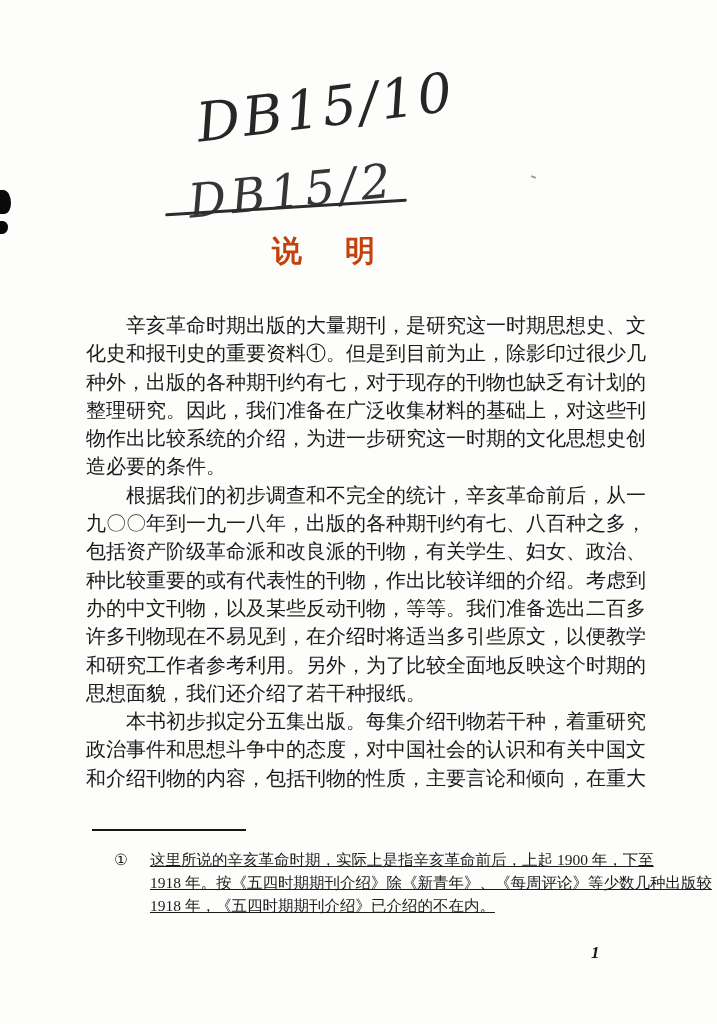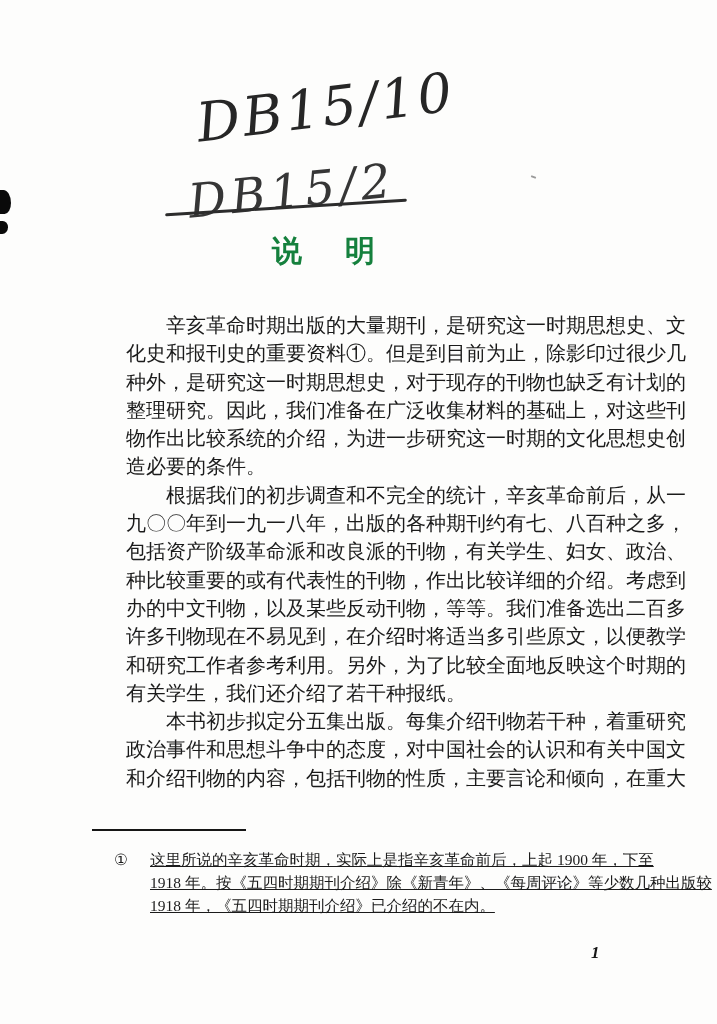--- a/index.html
+++ b/index.html
@@ -45,33 +45,33 @@
     border-radius: 2px;
   }
 
   
   .doc-title {
     position: absolute;
     left: 272px; top: 231px;
     font-size: 30px;
     font-weight: bold;
     letter-spacing: 43px;
-    color: #15803d;
+    color: #c2410c;
     white-space: nowrap;
   }
 
   
   .body-text {
     position: absolute;
     left: 86px; top: 311px;
     width: 566px;
     font-size: 20px;
     line-height: 28.3px;
   }
-  .body-text .line { white-space: nowrap; margin-left: 40px; }
+  .body-text .line { white-space: nowrap; }
   .para .line:first-child { text-indent: 2em; }
 
   
   .fn-divider {
     position: absolute;
     left: 92px; top: 829px;
     width: 154px; height: 2px;
     background: #161616;
   }
   .footnote {
@@ -130,34 +130,34 @@
   <div class="handwriting hw-1">DB15/10</div>
   <div class="handwriting hw-2">DB15/2</div>
   <div class="hw-strike"></div>
 
   <div class="doc-title">说明</div>
 
   <div class="body-text">
       <div class="para">
         <div class="line">辛亥革命时期出版的大量期刊，是研究这一时期思想史、文</div>
         <div class="line">化史和报刊史的重要资料①。但是到目前为止，除影印过很少几</div>
-        <div class="line">种外，是研究这一时期思想史，对于现存的刊物也缺乏有计划的</div>
+        <div class="line">种外，出版的各种期刊约有七，对于现存的刊物也缺乏有计划的</div>
         <div class="line">整理研究。因此，我们准备在广泛收集材料的基础上，对这些刊</div>
         <div class="line">物作出比较系统的介绍，为进一步研究这一时期的文化思想史创</div>
         <div class="line">造必要的条件。</div>
       </div>
       <div class="para">
         <div class="line">根据我们的初步调查和不完全的统计，辛亥革命前后，从一</div>
         <div class="line">九〇〇年到一九一八年，出版的各种期刊约有七、八百种之多，</div>
         <div class="line">包括资产阶级革命派和改良派的刊物，有关学生、妇女、政治、</div>
         <div class="line">种比较重要的或有代表性的刊物，作出比较详细的介绍。考虑到</div>
         <div class="line">办的中文刊物，以及某些反动刊物，等等。我们准备选出二百多</div>
         <div class="line">许多刊物现在不易见到，在介绍时将适当多引些原文，以便教学</div>
         <div class="line">和研究工作者参考利用。另外，为了比较全面地反映这个时期的</div>
-        <div class="line">有关学生，我们还介绍了若干种报纸。</div>
+        <div class="line">思想面貌，我们还介绍了若干种报纸。</div>
       </div>
       <div class="para">
         <div class="line">本书初步拟定分五集出版。每集介绍刊物若干种，着重研究</div>
         <div class="line">政治事件和思想斗争中的态度，对中国社会的认识和有关中国文</div>
         <div class="line">和介绍刊物的内容，包括刊物的性质，主要言论和倾向，在重大</div>
       </div>
     </div>
 
   <div class="fn-divider"></div>
   <div class="footnote">

